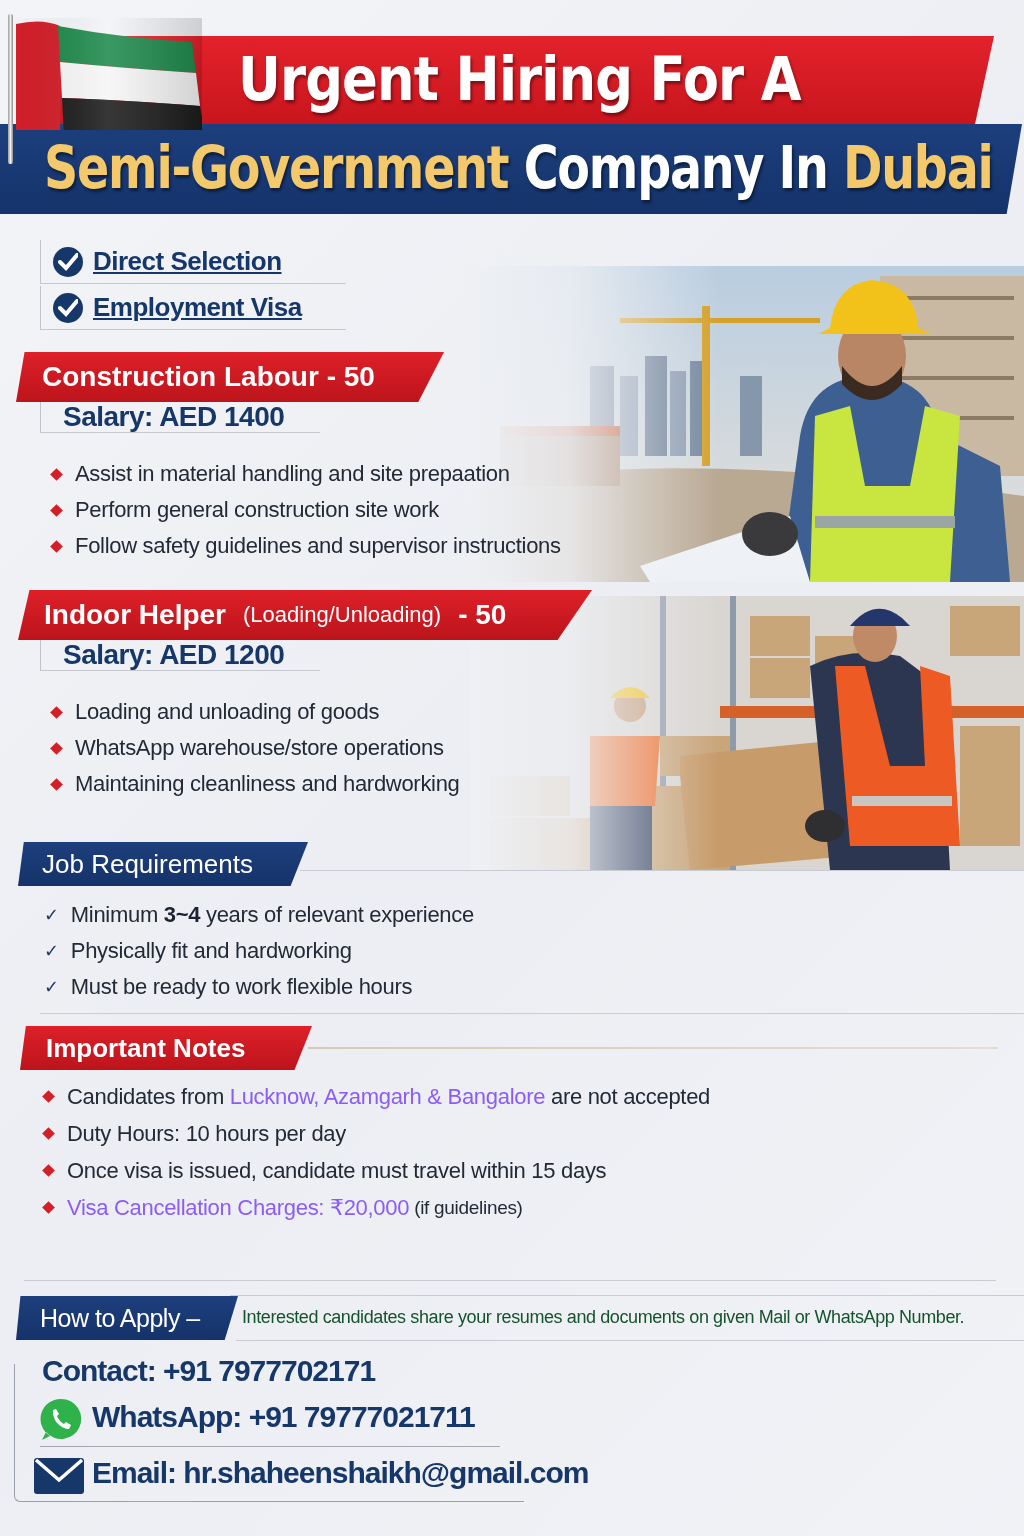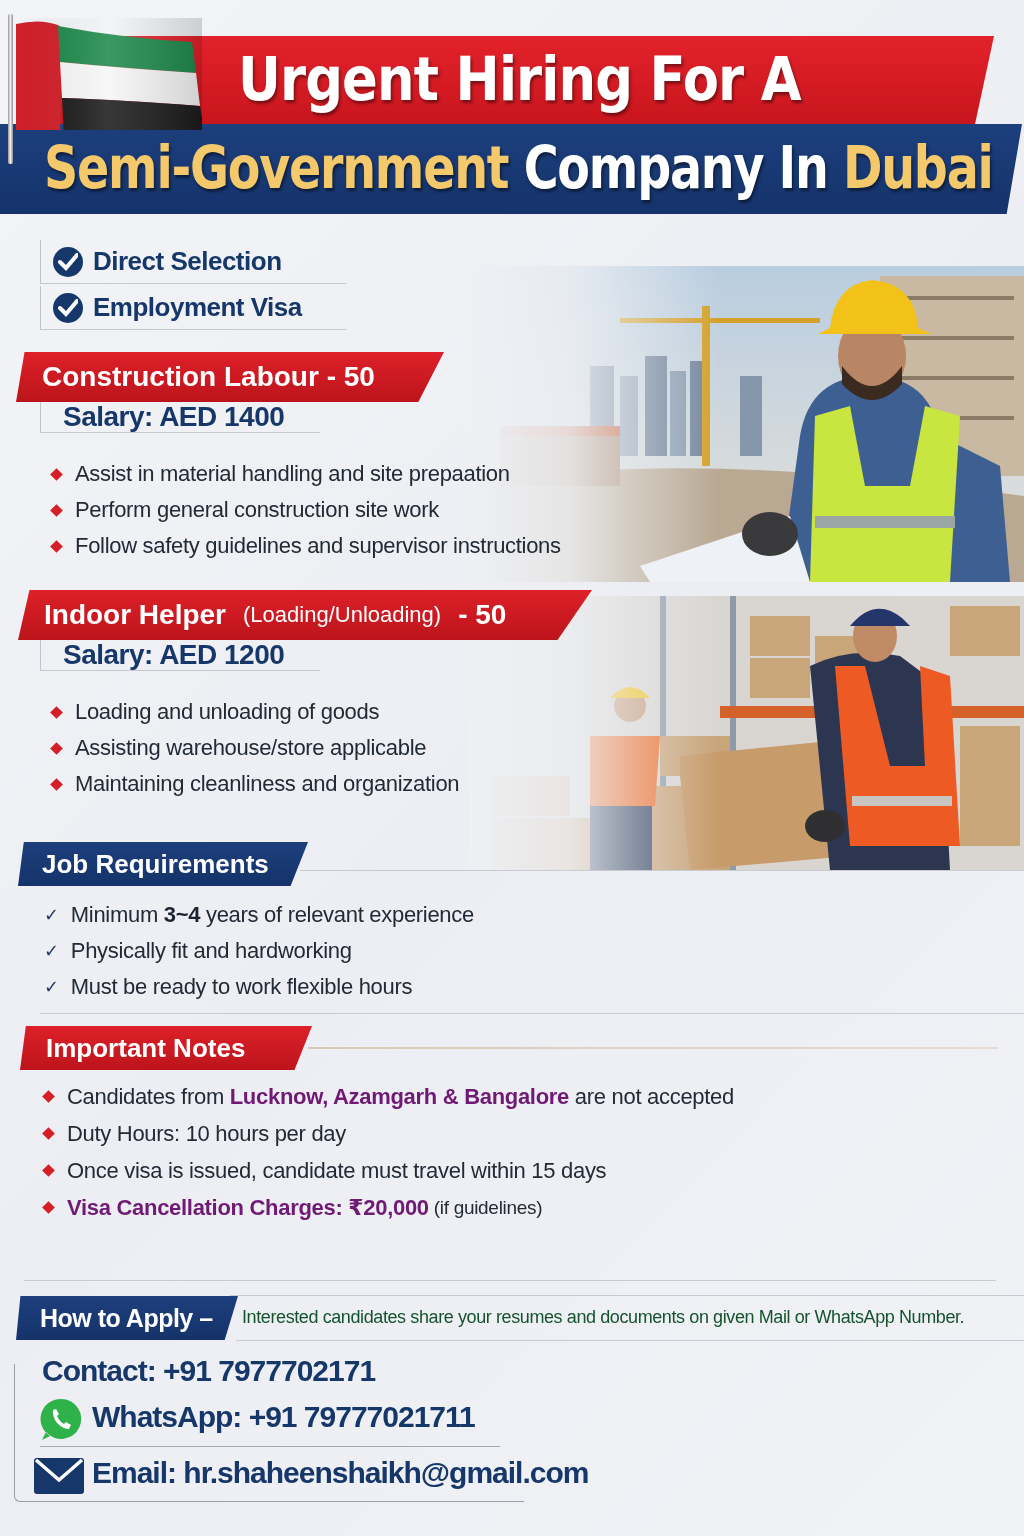--- a/index.html
+++ b/index.html
@@ -41,43 +41,43 @@
   .white { color: #fff; }
 
   
   .benefit {
     left: 40px; width: 306px; height: 44px; border-left: 1px solid #bfc3cc; border-bottom: 1px solid #c5c8cf;
     display: flex; align-items: center; padding-left: 12px; gap: 10px;
   }
   .check-circle {
     width: 30px; height: 30px; border-radius: 50%; background: #163769; display: flex; align-items: center; justify-content: center;
   }
-  .benefit-label { font-weight: 700; font-size: 26px; color: #163769; letter-spacing: -0.5px; }
+  .benefit-label { font-weight: 700; font-size: 26px; color: #163769; letter-spacing: -0.5px; text-decoration: underline; }
 
   
   .red-tag {
     background: linear-gradient(180deg,#de2029,#bc141b); color: #fff; font-weight: 700;
     clip-path: polygon(2% 0, 100% 0, 94% 100%, 0 100%);
     display: flex; align-items: center; padding-left: 26px; box-shadow: 0 3px 5px rgba(0,0,0,.25);
     white-space: nowrap;
   }
   .blue-tag {
-    background: linear-gradient(180deg,#1d3f7c,#15336a); color: #fff; font-weight: 700;
+    background: linear-gradient(180deg,#1d3f7c,#15336a); color: #fff; font-weight: 400;
     clip-path: polygon(2% 0, 100% 0, 94% 100%, 0 100%);
     display: flex; align-items: center; padding-left: 24px; white-space: nowrap;
   }
   .salary {
     left: 40px; width: 280px; height: 31px; border-left: 1px solid #bfc3cc; border-bottom: 1px solid #c5c8cf;
     font-weight: 700; font-size: 28px; color: #163769; padding-left: 22px; display: flex; align-items: center; letter-spacing: -0.5px;
   }
   .bullets { list-style: none; }
   .bullets li { display: flex; align-items: center; font-size: 22px; color: #222a36; height: 36px; white-space: nowrap; letter-spacing: -0.3px; }
   .diamond { width: 9px; height: 9px; background: #d51f27; transform: rotate(45deg); margin-right: 14px; flex: none; }
   .tick { color: #243a63; font-size: 18px; margin-right: 12px; flex: none; }
-  .b { font-weight: 700; color: #701a75; }
+  .b { font-weight: 400; color: #8b5cf6; }
   .small { font-size: 19px; }
   .it { font-style: italic; }
 
   .hr { height: 1px; background: #c8cbd2; }
   .hr-warm { height: 2px; background: linear-gradient(90deg, #d9c8b5, #e6dccf); }
 
   
   .photo { overflow: hidden; }
   .fade-left { position: absolute; left: 0; top: 0; bottom: 0; width: 45%; background: linear-gradient(90deg, #eef0f4 0%, rgba(238,240,244,0.85) 40%, rgba(238,240,244,0) 100%); }
 
@@ -233,25 +233,25 @@
   <span style="margin-left:8px;">- 50</span>
 </div>
 <div class="abs salary" style="top:640px;">Salary: AED 1200</div>
 <ul class="abs bullets" style="left:52px; top:694px;">
   <li>
       <span class="diamond"></span>
       <span>Loading and unloading of goods</span>
     </li>
   <li>
       <span class="diamond"></span>
-      <span>Assisting warehouse/store applicable</span>
-    </li>
-  <li>
-      <span class="diamond"></span>
-      <span>Maintaining cleanliness and organization</span>
+      <span>WhatsApp warehouse/store operations</span>
+    </li>
+  <li>
+      <span class="diamond"></span>
+      <span>Maintaining cleanliness and hardworking</span>
     </li>
 </ul>
 
 <div class="abs blue-tag" style="left:18px; top:842px; width:290px; height:44px; font-size:26px;">Job Requirements</div>
 <div class="abs hr" style="left:300px; top:870px; width:724px;"></div>
 <ul class="abs bullets" style="left:44px; top:897px;">
   <li>
       <span class="tick">✓</span>
       <span style="white-space:pre;">Minimum </span>
       <b style="color:#1b2230;">3~4</b>

